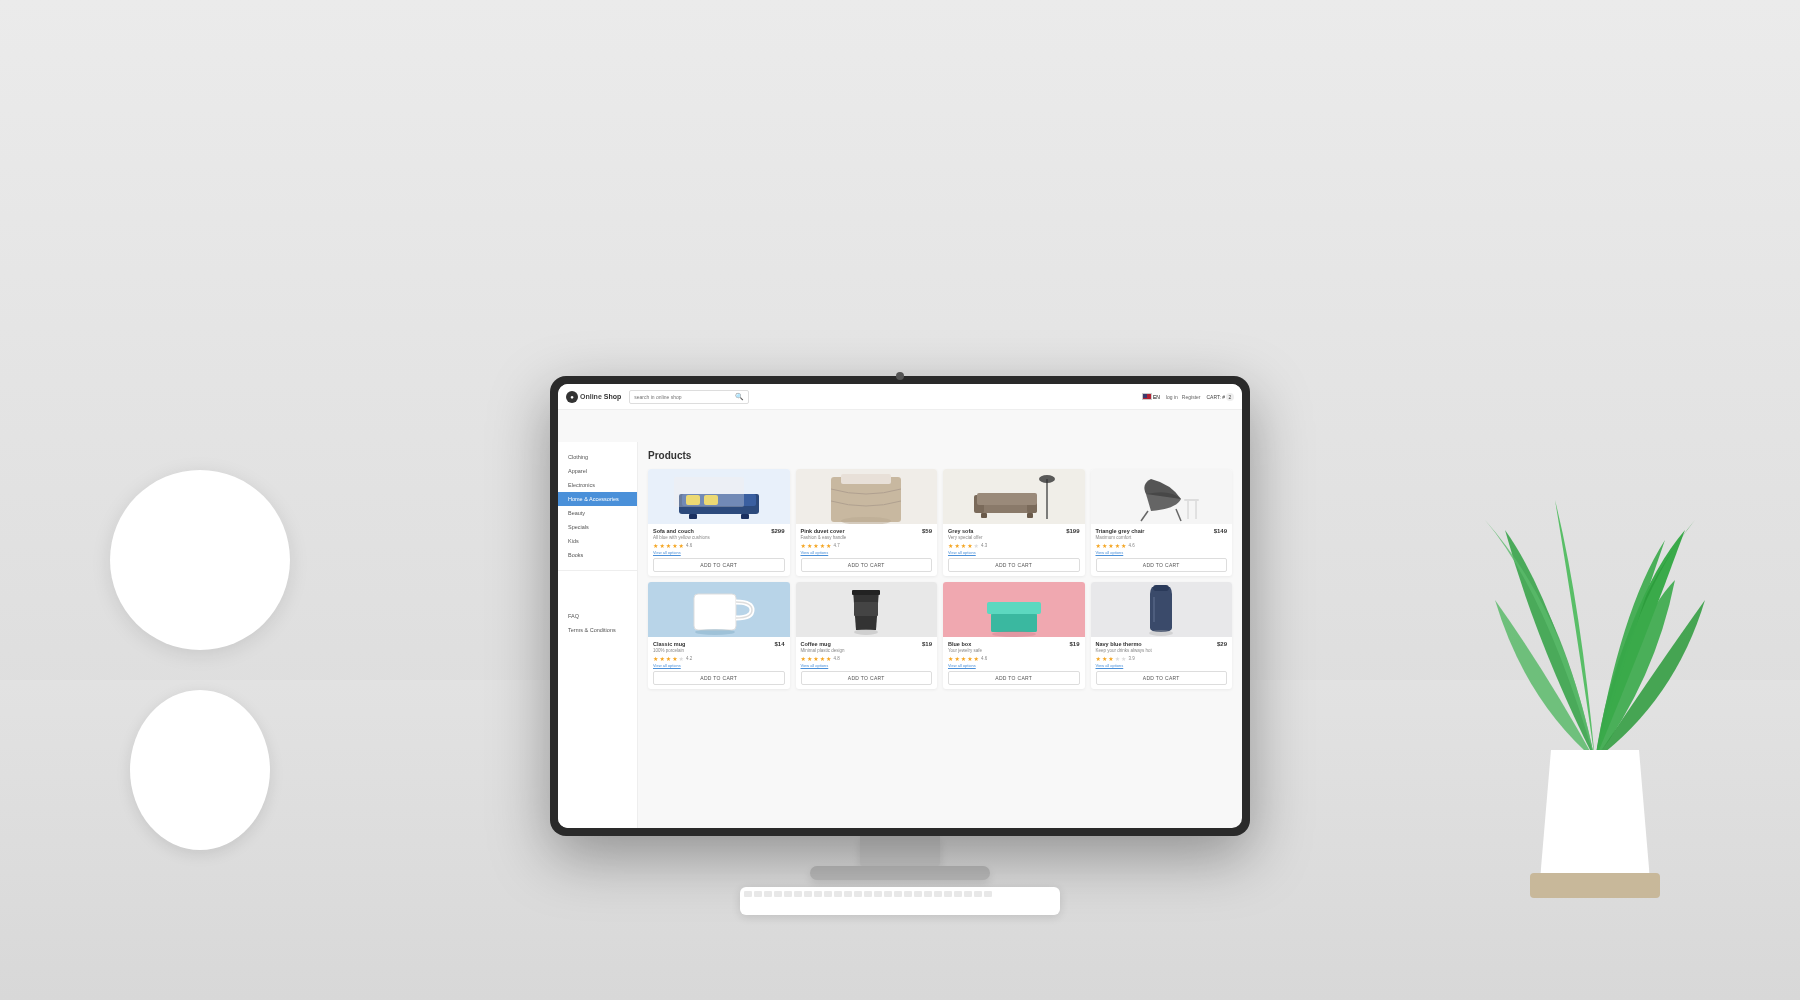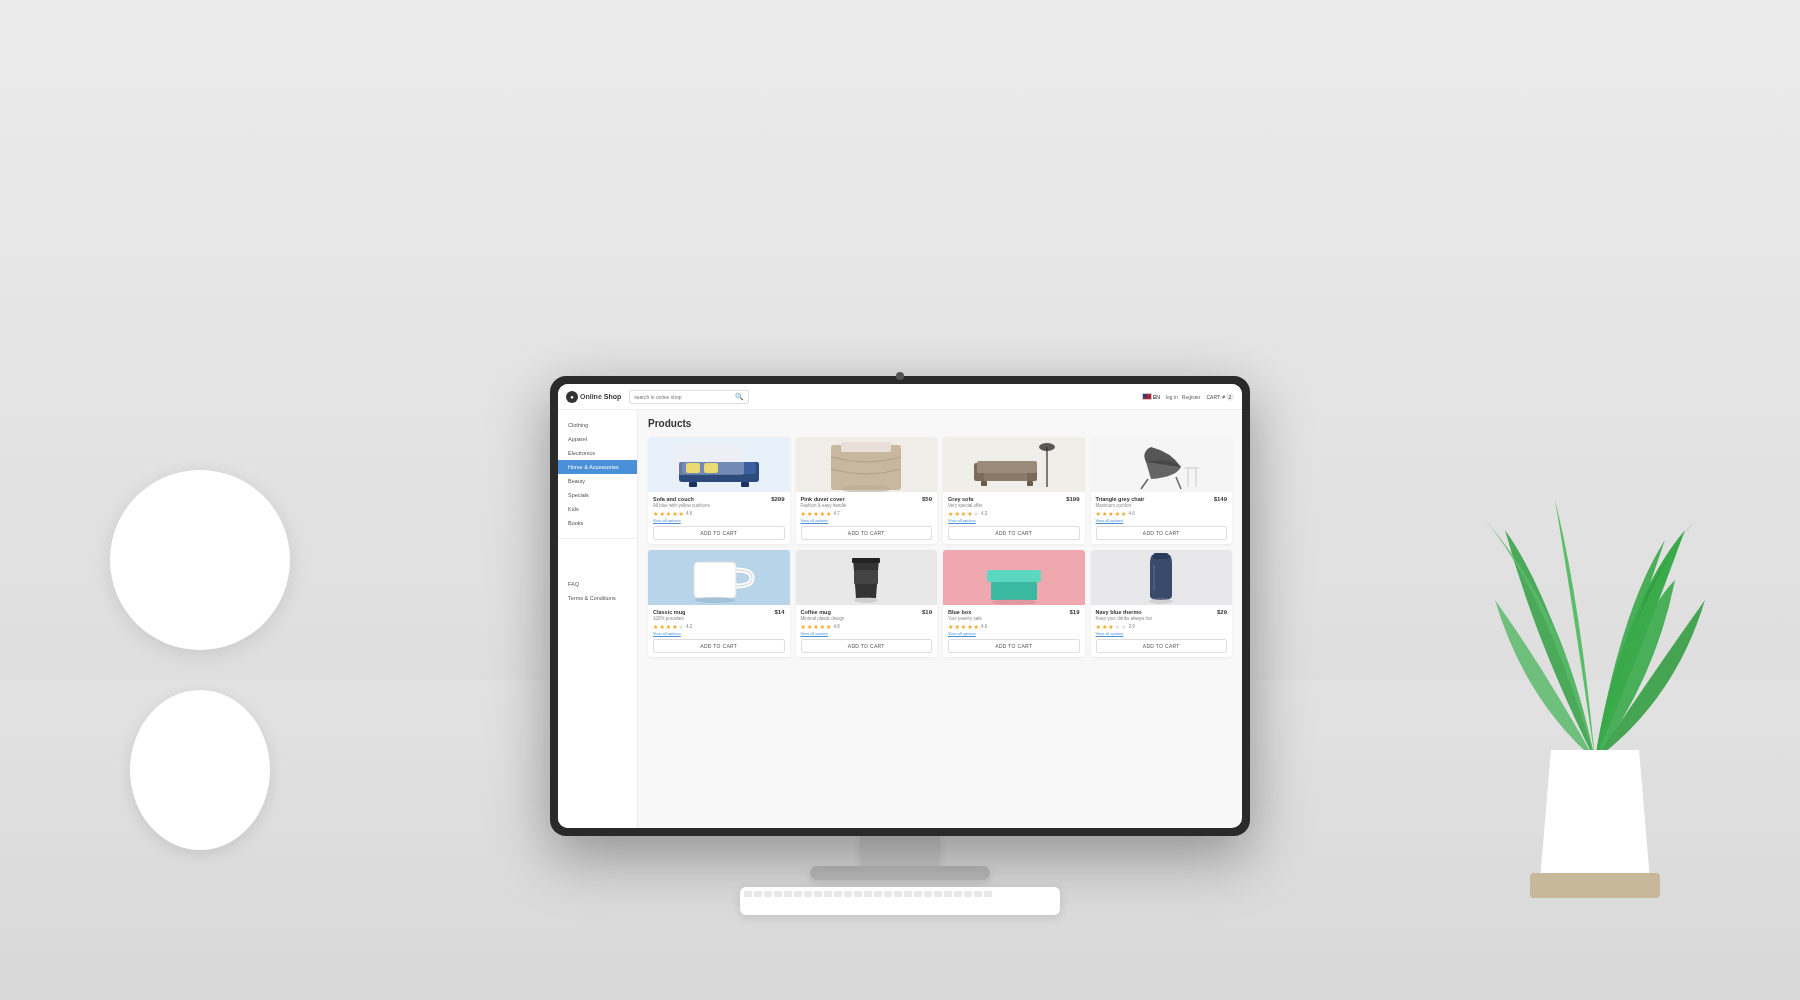--- a/index.html
+++ b/index.html
@@ -181,20 +181,21 @@
     }
 
     
     .website {
       width: 100%;
       height: 100%;
       background: #f8f8f8;
       display: flex;
       flex-direction: column;
       font-size: 6px;
+      gap: 32px;
     }
 
     
     .header {
       height: 26px;
       background: white;
       border-bottom: 1px solid #eee;
       display: flex;
       align-items: center;
       padding: 0 8px;

